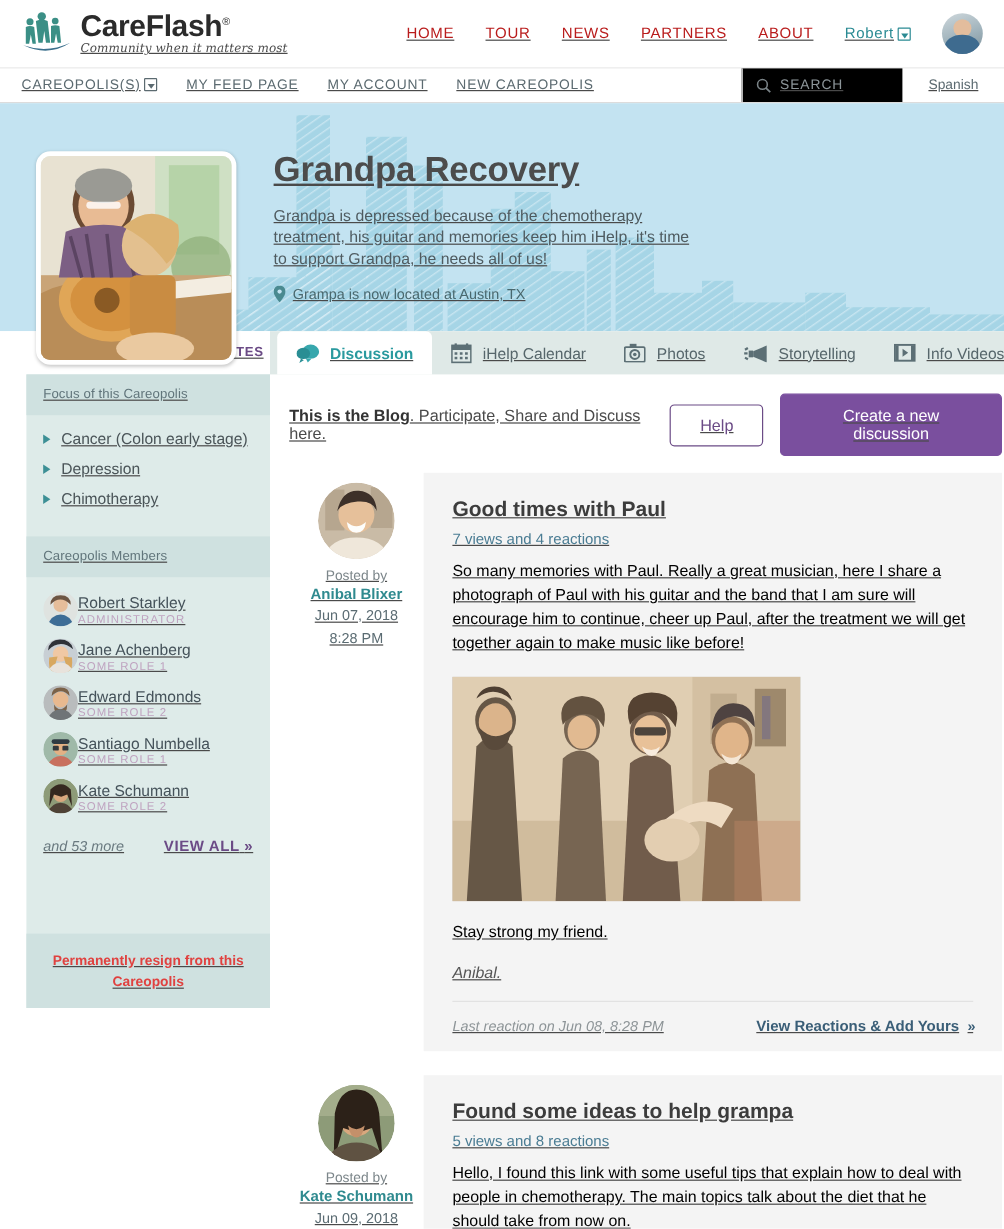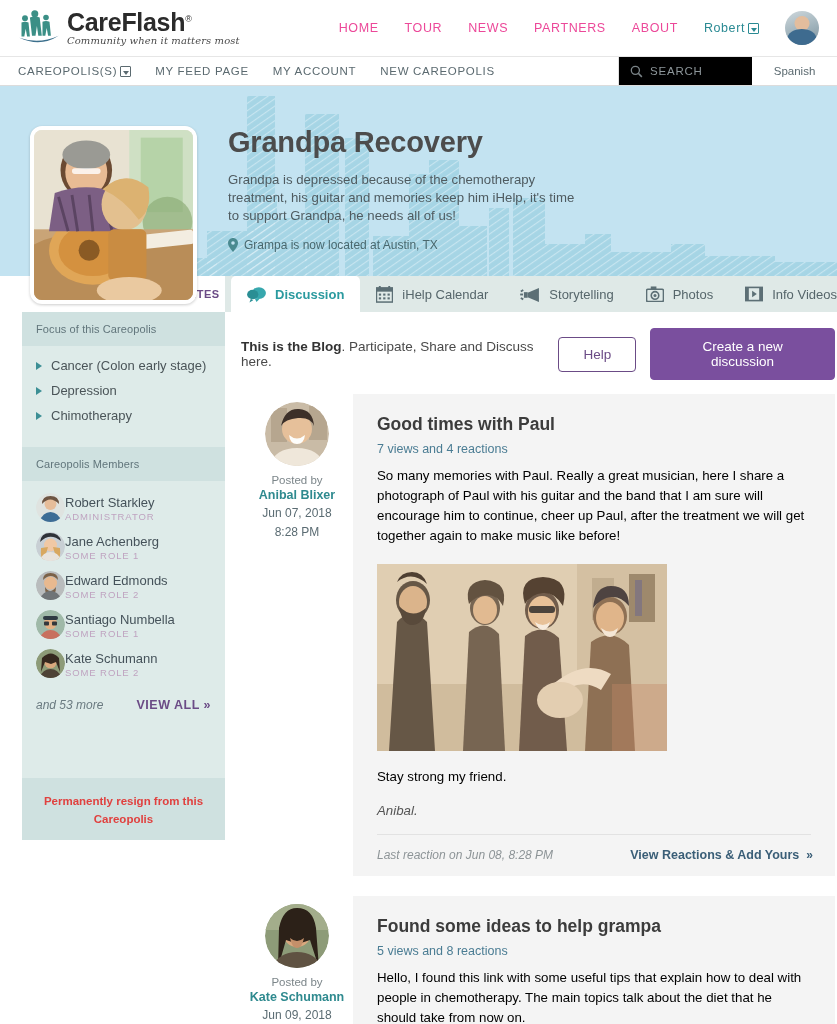--- a/index.html
+++ b/index.html
@@ -3,42 +3,42 @@
 <meta charset="utf-8">
 <style>
   * { box-sizing: border-box; margin: 0; padding: 0; }
   html, body {
     width: 837px; height: 1024px;
     font-family: "Liberation Sans", sans-serif;
     background: #ffffff;
     overflow: hidden;
     color: #4a4a4a;
   }
-  .page { position: relative; width: 837px; height: 820px; background:#fff; }
+  .page { position: relative; width: 837px; height: 820px; background:#fff;text-decoration:underline; }
 
   
   .topbar {
     height: 56px; display: flex; align-items: center;
     padding: 0 18px; background: #fff; position: relative;
   }
   .logo { display: flex; align-items: center; gap: 7px; }
   .logo-mark { width: 42px; height: 40px; flex: none; }
   .logo-text { line-height: 1; }
   .logo-name {
     font-size: 25px; font-weight: bold; color: #2b2b2b; letter-spacing: -.3px;
     position: relative; display: inline-block;
   }
   .logo-reg { font-size: 9px; vertical-align: super; font-weight: normal; }
   .logo-tag {
     font-family: "DejaVu Serif", serif; font-style: italic;
     font-size: 10px; color: #4a4a4a; letter-spacing: .1px; margin-top: 1px;
   }
   .topnav { margin-left: auto; display: flex; align-items: center; gap: 26px; }
   .topnav a {
-    font-size: 12.5px; color: #ec4899; letter-spacing: .6px;
+    font-size: 12.5px; color: #b91c1c; letter-spacing: .6px;
     text-decoration: none; cursor: pointer;
   }
   .topnav a.user { color: #2a8a93; font-weight: normal; }
   .caret-box {
     display: inline-block; width: 11px; height: 11px; border: 1px solid #2a8a93;
     position: relative; vertical-align: middle; margin-left: 3px; border-radius:1px;
   }
   .caret-box::after {
     content:""; position:absolute; left: 2px; top: 4px;
     border-left: 3.5px solid transparent; border-right: 3.5px solid transparent;
@@ -520,37 +520,37 @@
                 <rect x="7.6" y="8" width="2.4" height="2.2"></rect>
                 <rect x="12.2" y="8" width="2.4" height="2.2"></rect>
                 <rect x="3" y="12" width="2.4" height="2.2"></rect>
                 <rect x="7.6" y="12" width="2.4" height="2.2"></rect>
                 <rect x="12.2" y="12" width="2.4" height="2.2"></rect>
               </g>
           </svg>
           <span>iHelp Calendar</span>
         </div>
         <div class="tab">
+          <svg width="18" height="16" viewBox="0 0 19 17">
+            <rect x="0.5" y="3.5" width="18" height="13" rx="1.5" fill="none" stroke="#5c6f75" stroke-width="1.7"></rect>
+            <rect x="5" y="0.5" width="6" height="3.5" fill="#5c6f75"></rect>
+            <circle cx="9.5" cy="10" r="4" fill="none" stroke="#5c6f75" stroke-width="1.7"></circle>
+            <circle cx="9.5" cy="10" r="1.6" fill="#5c6f75"></circle>
+          </svg>
+          <span>Photos</span>
+        </div>
+        <div class="tab">
           <svg width="20" height="15" viewBox="0 0 21 16">
             <path d="M20 1 L8 6 v5 l12 5z" fill="#5c6f75"></path>
             <rect x="4" y="5.5" width="4" height="6" fill="#5c6f75"></rect>
             <rect x="0" y="7" width="3" height="2" fill="#5c6f75"></rect>
             <rect x="0.5" y="3" width="3" height="2" fill="#5c6f75" transform="rotate(-30 2 4)"></rect>
             <rect x="0.5" y="11.5" width="3" height="2" fill="#5c6f75" transform="rotate(30 2 12.5)"></rect>
           </svg>
           <span>Storytelling</span>
-        </div>
-        <div class="tab">
-          <svg width="18" height="16" viewBox="0 0 19 17">
-            <rect x="0.5" y="3.5" width="18" height="13" rx="1.5" fill="none" stroke="#5c6f75" stroke-width="1.7"></rect>
-            <rect x="5" y="0.5" width="6" height="3.5" fill="#5c6f75"></rect>
-            <circle cx="9.5" cy="10" r="4" fill="none" stroke="#5c6f75" stroke-width="1.7"></circle>
-            <circle cx="9.5" cy="10" r="1.6" fill="#5c6f75"></circle>
-          </svg>
-          <span>Photos</span>
         </div>
         <div class="tab">
           <svg width="18" height="16" viewBox="0 0 19 17">
             <rect x="0.5" y="1.5" width="18" height="14" fill="none" stroke="#5c6f75" stroke-width="1.7"></rect>
             <rect x="1" y="2" width="3" height="13" fill="#5c6f75"></rect>
             <rect x="15" y="2" width="3" height="13" fill="#5c6f75"></rect>
             <path d="M7.5 5 l5 3.5 -5 3.5z" fill="#5c6f75"></path>
           </svg>
           <span>Info Videos</span>
         </div>

